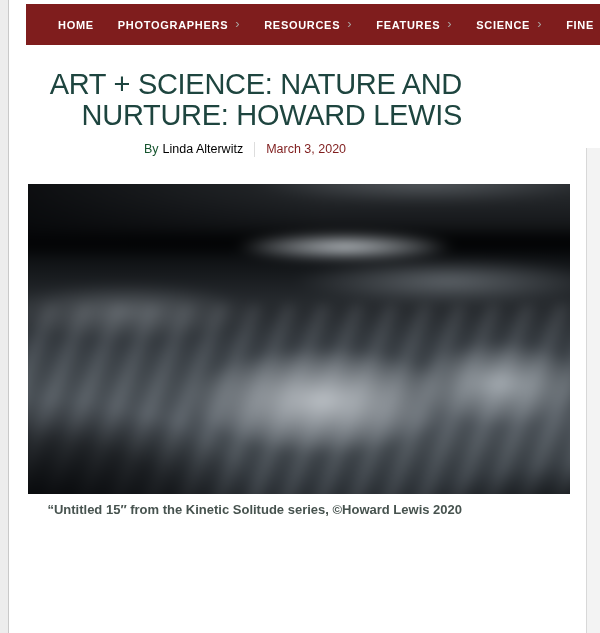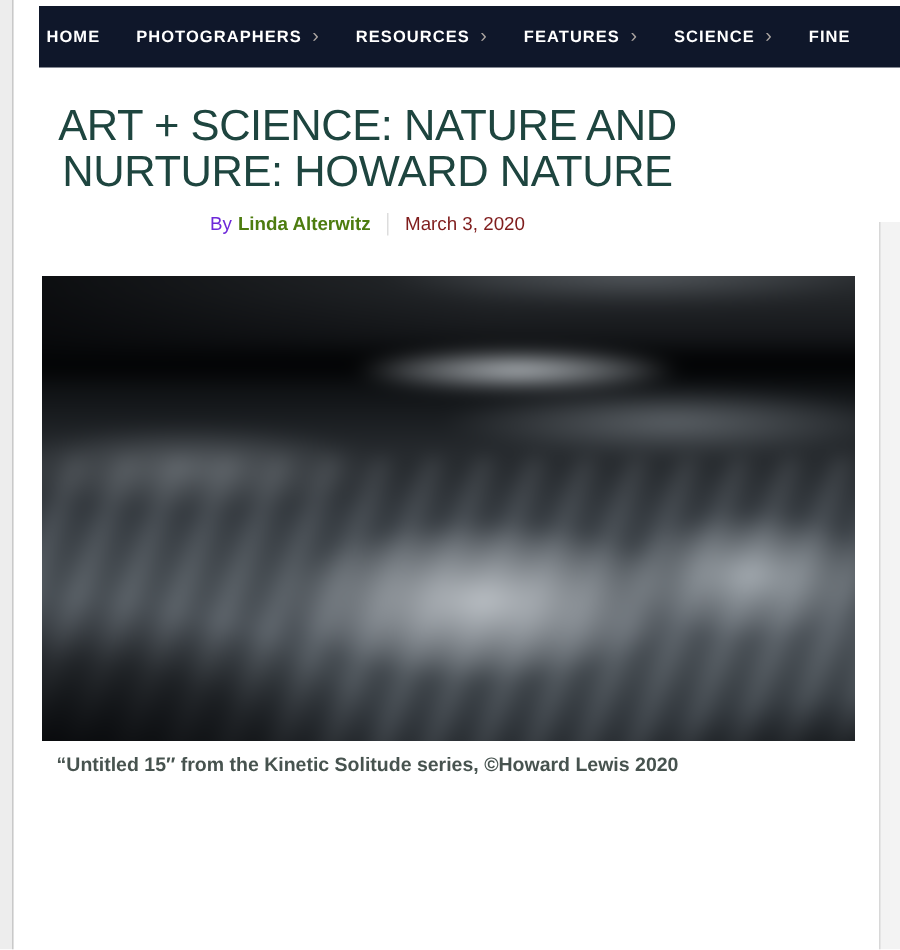--- a/index.html
+++ b/index.html
@@ -44,45 +44,45 @@
   .logo-tagline {
     position:absolute; left:131px; top:74px;
     font-size:9.5px; font-weight:bold; letter-spacing:1.7px;
     color:#ffffff; white-space:nowrap;
   }
 
   .header-gap { height:4px; background:#ffffff; }
 
   
   .main-nav {
-    height:41px; background:#0f172a;
-    display:flex; align-items:center; padding-left:5px;
+    height:41px; background:#7f1d1d;
+    display:flex; align-items:center; padding-left:32px;
   }
   .nav-item {
     display:flex; align-items:center; margin-right:24px;
     color:#ffffff; font-size:11px; font-weight:bold;
     letter-spacing:0.7px; cursor:pointer; white-space:nowrap;
   }
   .nav-chevron {
     color:#a9a3a0; margin-left:7px; font-size:13px;
     font-weight:normal; line-height:1; position:relative; top:-1px;
   }
 
   
-  .article { width:434px; margin-left:2px; text-align:center; }
+  .article { width:434px; margin-left:2px; text-align:right; }
   .article-title {
     margin:24px 0 0; font-size:29px; line-height:31px;
     font-weight:400; color:#1e453f; letter-spacing:-0.3px;
   }
   .byline {
     margin-top:11px; display:flex; justify-content:center;
     align-items:center; font-size:12.5px; line-height:15px;
   }
-  .byline-by { color:#6d28d9; margin-right:4px; }
-  .byline-author { color:#4d7c0f; font-weight:bold; cursor:pointer; }
+  .byline-by { color:#14532d; margin-right:4px; }
+  .byline-author { color:#000000; font-weight:normal; cursor:pointer; }
   .byline-sep { width:1px; height:15px; background:#dddddd; margin:0 11px; }
   .byline-date { color:#7f1d1d; }
 
   .article-figure { margin:27px 0 0;font-weight:bold; }
   .photo {
     position:relative; width:542px; height:310px;
     overflow:hidden; background:#0b0d0f;
   }
   .photo-inner {
     position:absolute; inset:-16px;
@@ -145,21 +145,21 @@
       <span class="nav-chevron">›</span>
     </div>
     <div class="nav-item">
       <span>FINE</span>
     </div>
   </nav>
 
   <main class="article">
     <h1 class="article-title">
       <div>ART + SCIENCE: NATURE AND</div>
-      <div>NURTURE: HOWARD NATURE</div>
+      <div>NURTURE: HOWARD LEWIS</div>
     </h1>
 
     <div class="byline">
       <span class="byline-by">By</span>
       <span class="byline-author">Linda Alterwitz</span>
       <span class="byline-sep"></span>
       <span class="byline-date">March 3, 2020</span>
     </div>
 
     <figure class="article-figure">

